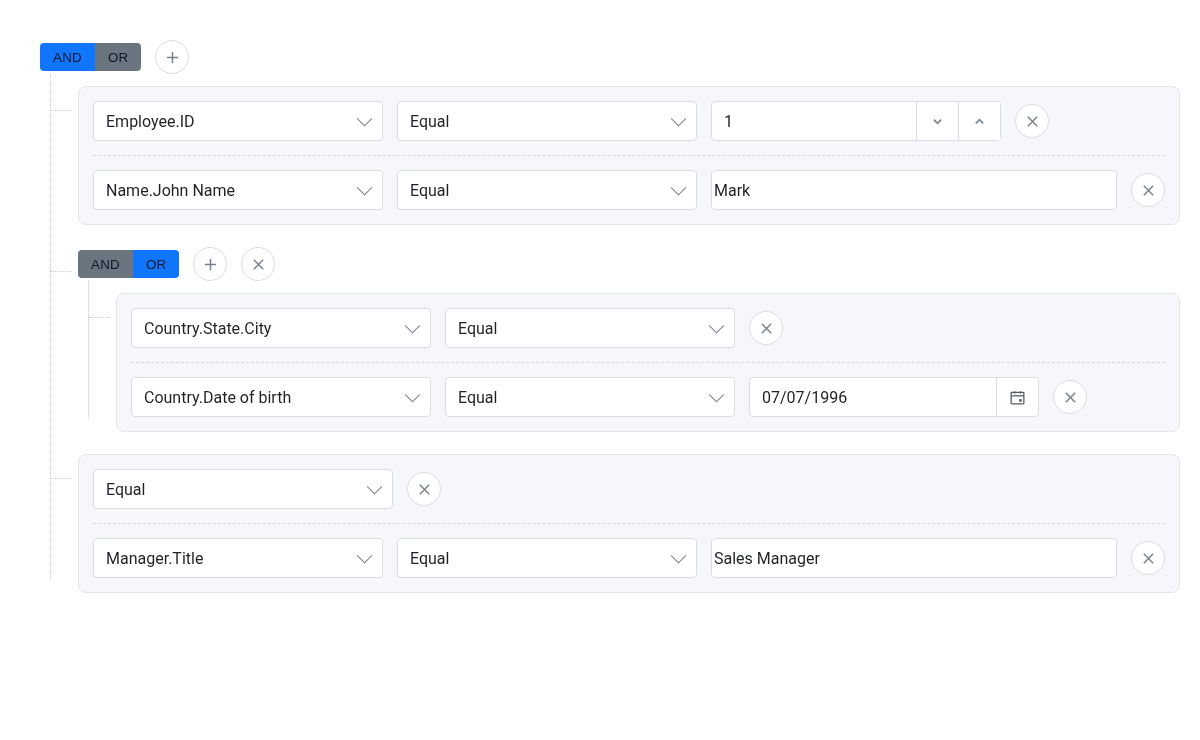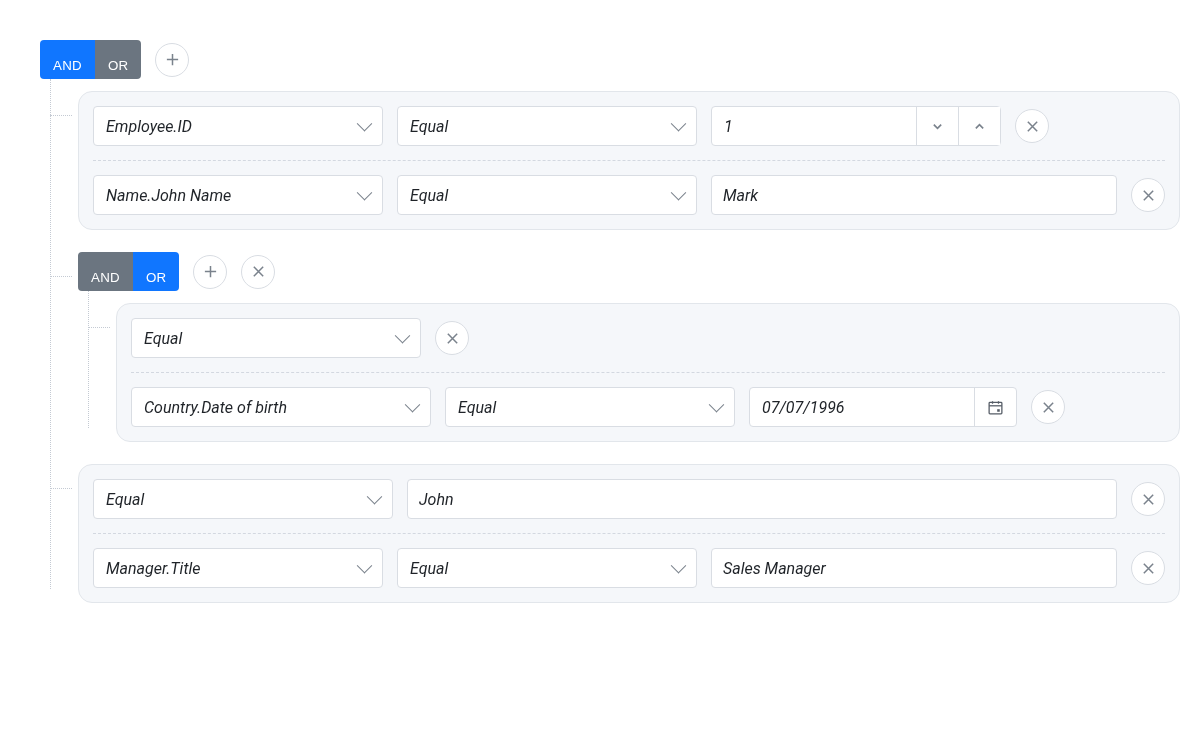--- a/index.html
+++ b/index.html
@@ -29,23 +29,23 @@
   }
   .conj-toggle{
     display:flex;
     border-radius:4px;
     overflow:hidden;
     font-size:13px;
     font-weight:600;
   }
   .conj-toggle button{
     border:none;
-    padding:18px 13px 6px;
+    padding:7px 13px 6px;
     cursor:pointer;
-    color:#ffffff;
+    color:#0f172a;
     letter-spacing:.02em;
   }
   .conj-toggle .on{background:var(--blue);}
   .conj-toggle .off{background:var(--gray);}
   .round-btn{
     width:34px;height:34px;
     border-radius:50%;
     border:1.6px solid var(--border);
     background:#fff;
     display:flex;align-items:center;justify-content:center;
@@ -75,24 +75,23 @@
     position:absolute;
     left:-28px;
     top:24px;
     width:22px;
     border-top:1px dotted #c4cad3;
   }
   
   .group-panel{
     border:1px solid #e2e6eb;
     background:var(--faint);
-    border-radius:14px;
+    border-radius:8px;
     padding:0 14px;
     margin-bottom:22px;
-    font-style:italic;
   }
   .rule-row{
     display:flex;
     align-items:center;
     gap:14px;
     padding:14px 0;
   }
   .rule-row + .rule-row{
     border-top:1px dashed #d3d8e0;
   }
@@ -119,21 +118,21 @@
   .dd::after{
     content:"";
     position:absolute;
     right:12px;top:50%;
     width:10px;height:10px;
     border-right:1.6px solid var(--iconstroke);
     border-bottom:1.6px solid var(--iconstroke);
     transform:translateY(-70%) rotate(45deg);
   }
   .txt{
-    padding:0 9px;
+    padding:0 0;
     flex:1 1 auto;
     min-width:0;
   }
   .txt input{
     border:none;outline:none;width:100%;font:inherit;color:inherit;background:transparent;
   }
   .spinner{
     padding:0 0 0 12px;
     width:290px;
     position:relative;
@@ -142,21 +141,21 @@
   .spinbtns{
     display:flex;height:100%;
   }
   .spinbtns button{
     width:42px;border:none;border-left:1px solid var(--border);
     background:#fff;cursor:pointer;
     display:flex;align-items:center;justify-content:center;
   }
   .spinbtns svg{width:11px;height:11px;stroke:var(--iconstroke);stroke-width:1.8;fill:none;}
   .datebox{
-    width:268px;
+    width:290px;
     padding:0 0 0 12px;
   }
   .datebox span.val{flex:1;}
   .datebox .cal{
     width:42px;height:100%;
     border-left:1px solid var(--border);
     display:flex;align-items:center;justify-content:center;cursor:pointer;
   }
   .datebox .cal svg{width:17px;height:17px;stroke:#555c66;stroke-width:1.5;fill:none;}
   .nested-wrap{margin-bottom:22px;}
@@ -235,20 +234,21 @@
         <button class="round-btn">
           <svg viewBox="0 0 16 16">
               <path d="M3 3l10 10M13 3L3 13"></path>
             </svg>
         </button>
       </div>
       <div class="branch">
         <div class="branch-item">
           <div class="group-panel" style="margin-bottom:0;">
             <div class="rule-row">
+              <div class="dd field wide">Country.State.City</div>
               <div class="dd op narrow">Equal</div>
               <button class="round-btn">
                 <svg viewBox="0 0 16 16">
                     <path d="M3 3l10 10M13 3L3 13"></path>
                   </svg>
               </button>
             </div>
             <div class="rule-row">
               <div class="dd field wide">Country.Date of birth</div>
               <div class="dd op narrow">Equal</div>
@@ -271,23 +271,20 @@
             </div>
           </div>
         </div>
       </div>
     </div>
 
     <div class="branch-item">
       <div class="group-panel" style="margin-bottom:0;">
         <div class="rule-row">
           <div class="dd op">Equal</div>
-          <div class="txt">
-            <input value="John" style="">
-          </div>
           <button class="round-btn">
             <svg viewBox="0 0 16 16">
                 <path d="M3 3l10 10M13 3L3 13"></path>
               </svg>
           </button>
         </div>
         <div class="rule-row">
           <div class="dd field">Manager.Title</div>
           <div class="dd op">Equal</div>
           <div class="txt">

